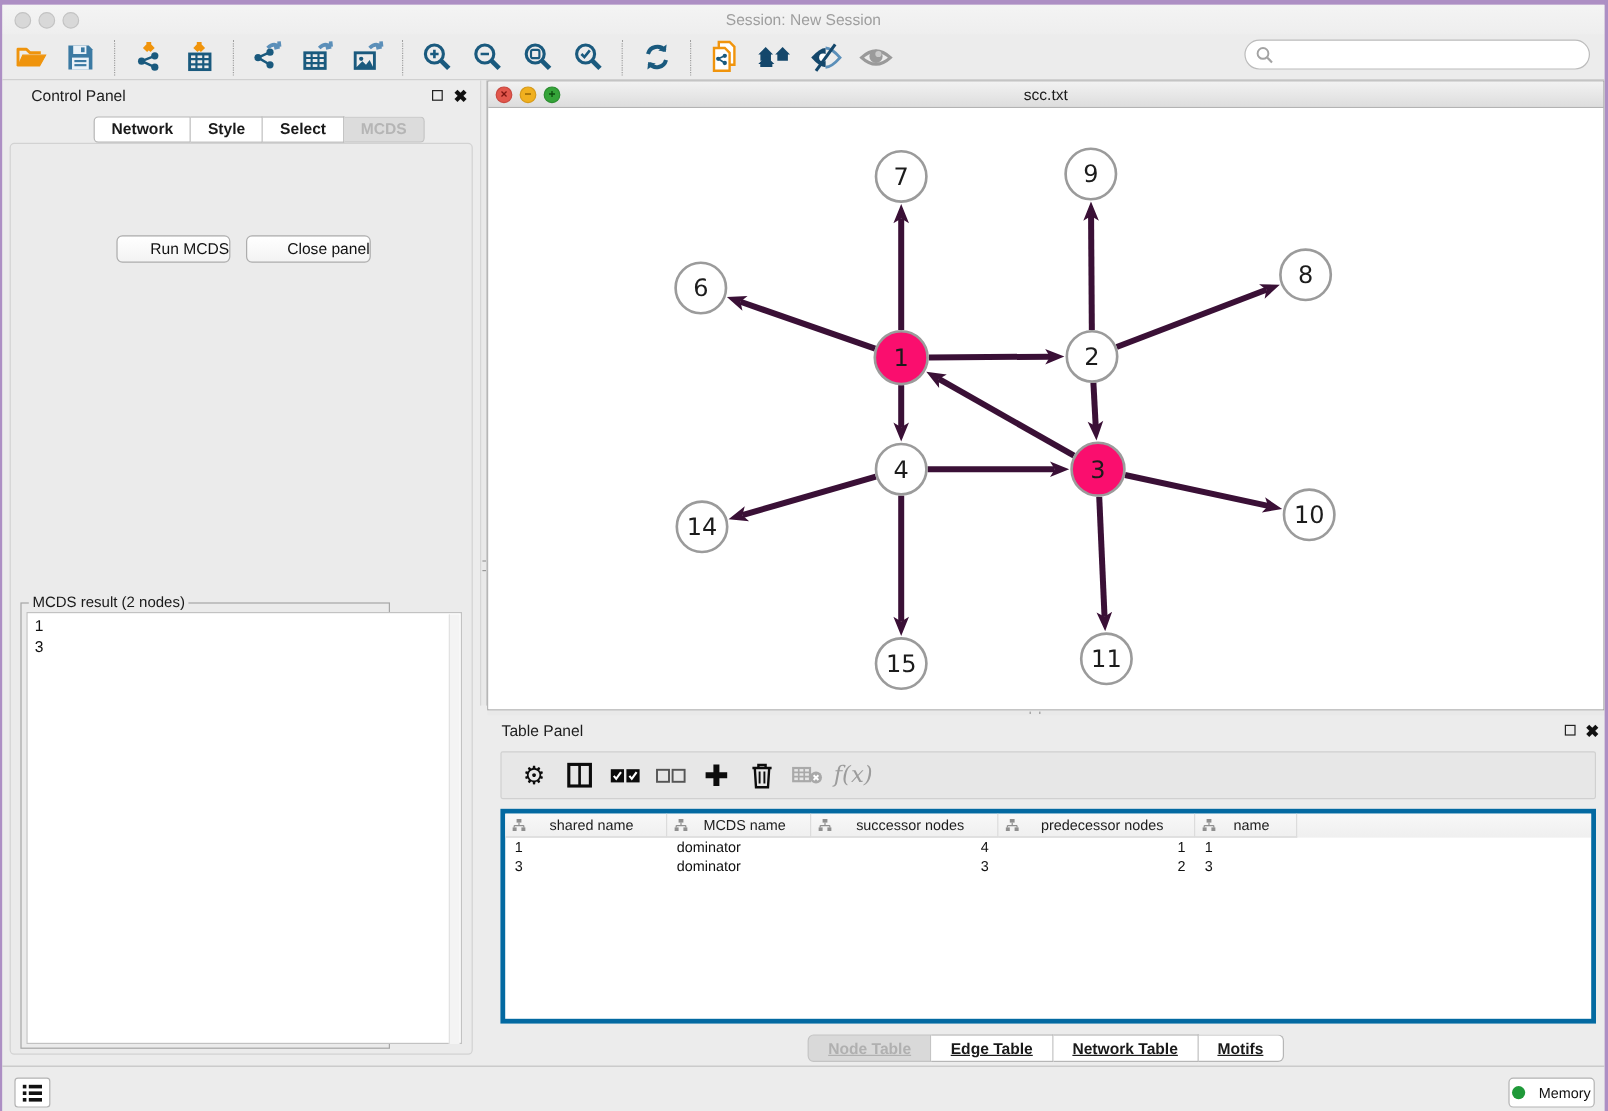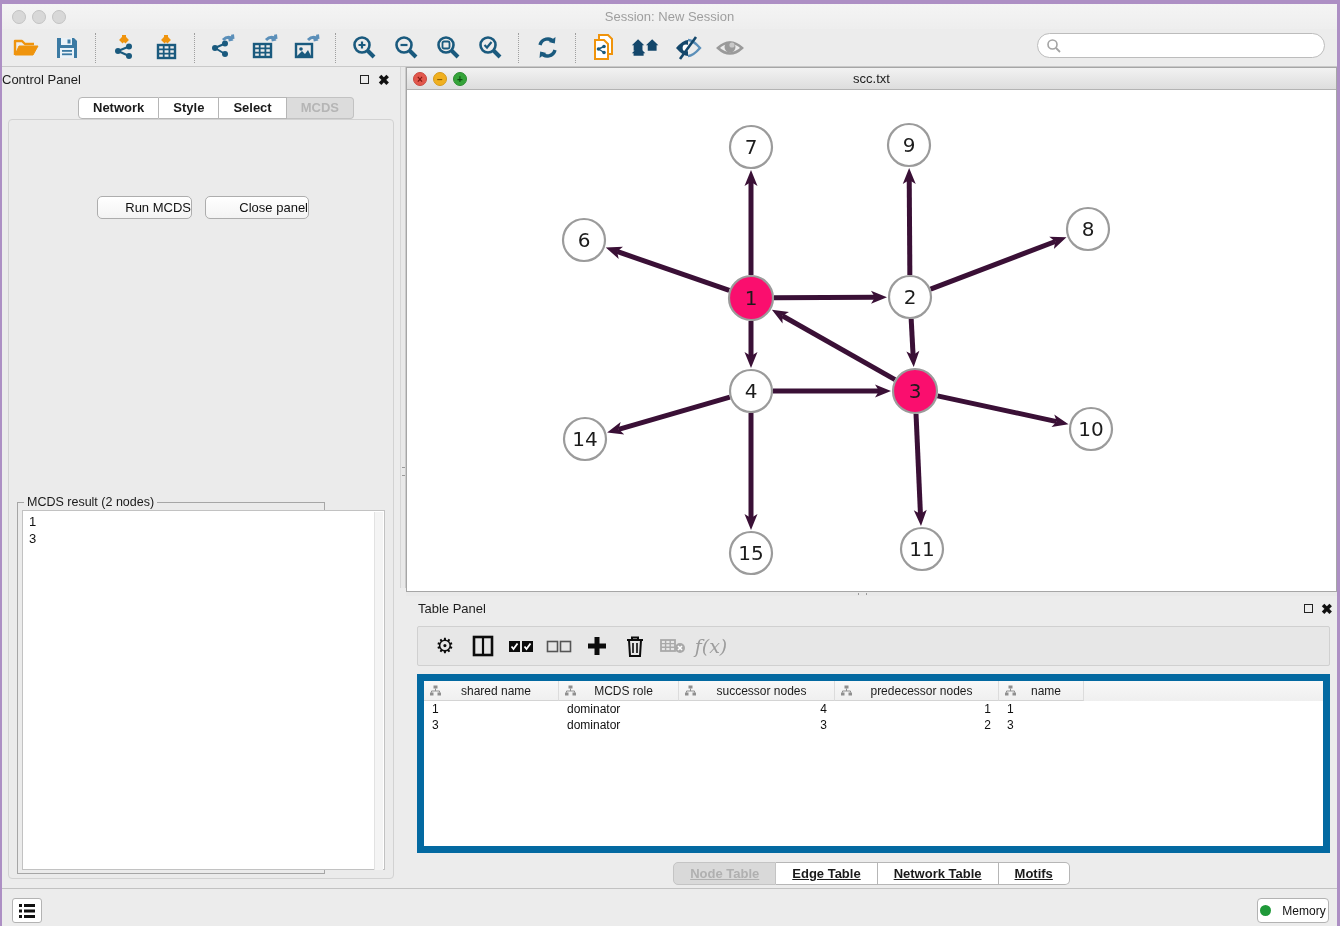--- a/index.html
+++ b/index.html
@@ -17,21 +17,21 @@
   .traffic { width:14px; height:14px; border-radius:50%; background:#d8d8d8; border:1px solid #c3c3c3; position:absolute; top:6px; }
   .win-title { width:100%; text-align:center; line-height:25px; font-size:13px; color:#9e9e9e; }
   .toolbar { left:2px; top:29px; width:1335px; height:38px; background:#ececec; border-bottom:1px solid #c9c9c9; display:flex; align-items:center; }
   .tb-icon { width:30px; height:30px; display:flex; align-items:center; justify-content:center; flex:0 0 auto; margin:0 6px; }
   .tb-sep { width:1px; height:30px; border-left:1px dotted #9f9f9f; margin:0 7px; flex:0 0 auto; }
   .search-box { position:absolute; right:12px; top:4px; width:288px; height:25px; background:#fff; border:1px solid #bcbcbc; border-radius:13px; display:flex; align-items:center; padding-left:8px; }
   .search-box input { border:none; outline:none; flex:1; font-size:13px; background:transparent; height:20px; }
 
   
   .control-panel { left:2px; top:67px; width:398px; height:821px; background:#ececec; }
-  .cp-header { position:relative; height:26px; padding-left:0; font-size:13px; color:#1d1d1d; line-height:26px; }
+  .cp-header { position:relative; height:26px; padding-left:24px; font-size:13px; color:#1d1d1d; line-height:26px; }
   .panel-float { position:absolute; width:9px; height:9px; border:1.5px solid #222; top:8px; }
   .panel-close { position:absolute; top:4px; font-size:14px; font-weight:bold; color:#111; line-height:18px; }
   .cp-tabs { position:absolute; left:76px; top:30px; display:flex; }
   .cp-tab { height:22px; line-height:20px; padding:0 14px; background:#fff; border:1px solid #b6b6b6; border-left:none; font-size:13px; font-weight:600; color:#1a1a1a; }
   .cp-tab:first-child { border-left:1px solid #b6b6b6; border-radius:4px 0 0 4px; }
   .cp-tab:last-child { border-radius:0 4px 4px 0; }
   .cp-tab.active { background:#dcdcdc; color:#b5b5b5; border-color:#c2c2c2; }
   .cp-content { position:absolute; left:6px; top:52px; width:386px; height:760px; background:#ebebeb; border:1px solid #d2d2d2; border-radius:4px; }
   .opt-label { position:absolute; left:0; top:22px; width:100%; text-align:center; font-size:13px; color:#1b1b1b; }
   .dropdown { position:absolute; left:38px; top:43px; width:310px; height:24px; background:#fff; border:1px solid #aeaeae; border-radius:5px; font-size:13px; color:#111; line-height:22px; padding-left:12px; }
@@ -58,21 +58,21 @@
   .tl-green { left:46px; background:#35a439; border:1px solid #2b8c30; color:#0d4d10; }
   .net-canvas { position:absolute; left:0; top:22px; width:929px; height:501px; background:#fff; }
 
   
   .table-panel { left:406px; top:596px; width:931px; height:292px; background:#ececec; }
   .tp-header { position:relative; height:26px; padding-left:12px; font-size:13px; color:#1d1d1d; line-height:26px; }
   .tp-toolbar { position:absolute; left:11px; top:30px; width:913px; height:40px; background:#e7e7e7; border:1px solid #d0d0d0; border-radius:2px; display:flex; align-items:center; padding-left:10px; }
   .tp-tool { width:34px; height:30px; display:flex; align-items:center; justify-content:center; flex:0 0 auto; margin-right:4px; }
   .gear-glyph { font-family:"DejaVu Sans", sans-serif; font-size:21px; color:#0c0c0c; }
   .fx-glyph { font-family:"DejaVu Serif", serif; font-style:italic; font-size:19px; color:#9c9c9c; }
-  .tbl { position:absolute; left:11px; top:78px; width:913px; height:179px; background:#fff; border:7px solid #0369a1; overflow:hidden; }
+  .tbl { position:absolute; left:11px; top:78px; width:913px; height:179px; background:#fff; border:4px solid #0369a1; overflow:hidden; }
   .tbl-header { display:flex; height:20px; background:linear-gradient(#f8f8f8,#efefef); }
   .th { position:relative; border-right:1px solid #dcdcdc; border-bottom:1px solid #d4d4d4; display:flex; align-items:center; justify-content:center; font-size:12px; color:#1c1c1c; }
   .th .hier { position:absolute; left:6px; top:4px; }
   .tbl-row { display:flex; height:16px; font-size:12px; color:#101010; }
   .td { padding:0 8px; line-height:16px; white-space:nowrap; overflow:hidden; }
   .tp-tabs { position:absolute; left:0; top:266px; width:100%; display:flex; justify-content:center; }
   .tp-tab { height:23px; line-height:21px; padding:0 16px; background:#fff; border:1px solid #b6b6b6; border-left:none; font-size:13px; font-weight:700; color:#1a1a1a;text-decoration:underline; }
   .tp-tab:first-child { border-left:1px solid #b6b6b6; border-radius:5px 0 0 5px; }
   .tp-tab:last-child { border-radius:0 5px 5px 0; }
   .tp-tab.active { background:#d9d9d9; color:#b0b0b0; border-color:#c4c4c4; }
@@ -393,21 +393,21 @@
           </svg>
           <span style="padding-left:10px">shared name</span>
         </div>
         <div class="th" style="width: 120px;">
           <svg class="hier" width="11" height="11" viewBox="0 0 11 11">
             <rect x="3.5" y="0.5" width="4" height="3" fill="#8f8f8f"></rect>
             <path d="M5.5 3.5 V6 M1.5 6 H9.5 M1.5 6 V7.5 M9.5 6 V7.5" stroke="#8f8f8f" stroke-width="1" fill="none"></path>
             <rect x="0" y="7.5" width="3.5" height="3" fill="#8f8f8f"></rect>
             <rect x="7.5" y="7.5" width="3.5" height="3" fill="#8f8f8f"></rect>
           </svg>
-          <span style="padding-left:10px">MCDS role</span>
+          <span style="padding-left:10px">MCDS name</span>
         </div>
         <div class="th" style="width: 156px;">
           <svg class="hier" width="11" height="11" viewBox="0 0 11 11">
             <rect x="3.5" y="0.5" width="4" height="3" fill="#8f8f8f"></rect>
             <path d="M5.5 3.5 V6 M1.5 6 H9.5 M1.5 6 V7.5 M9.5 6 V7.5" stroke="#8f8f8f" stroke-width="1" fill="none"></path>
             <rect x="0" y="7.5" width="3.5" height="3" fill="#8f8f8f"></rect>
             <rect x="7.5" y="7.5" width="3.5" height="3" fill="#8f8f8f"></rect>
           </svg>
           <span style="padding-left:10px">successor nodes</span>
         </div>

